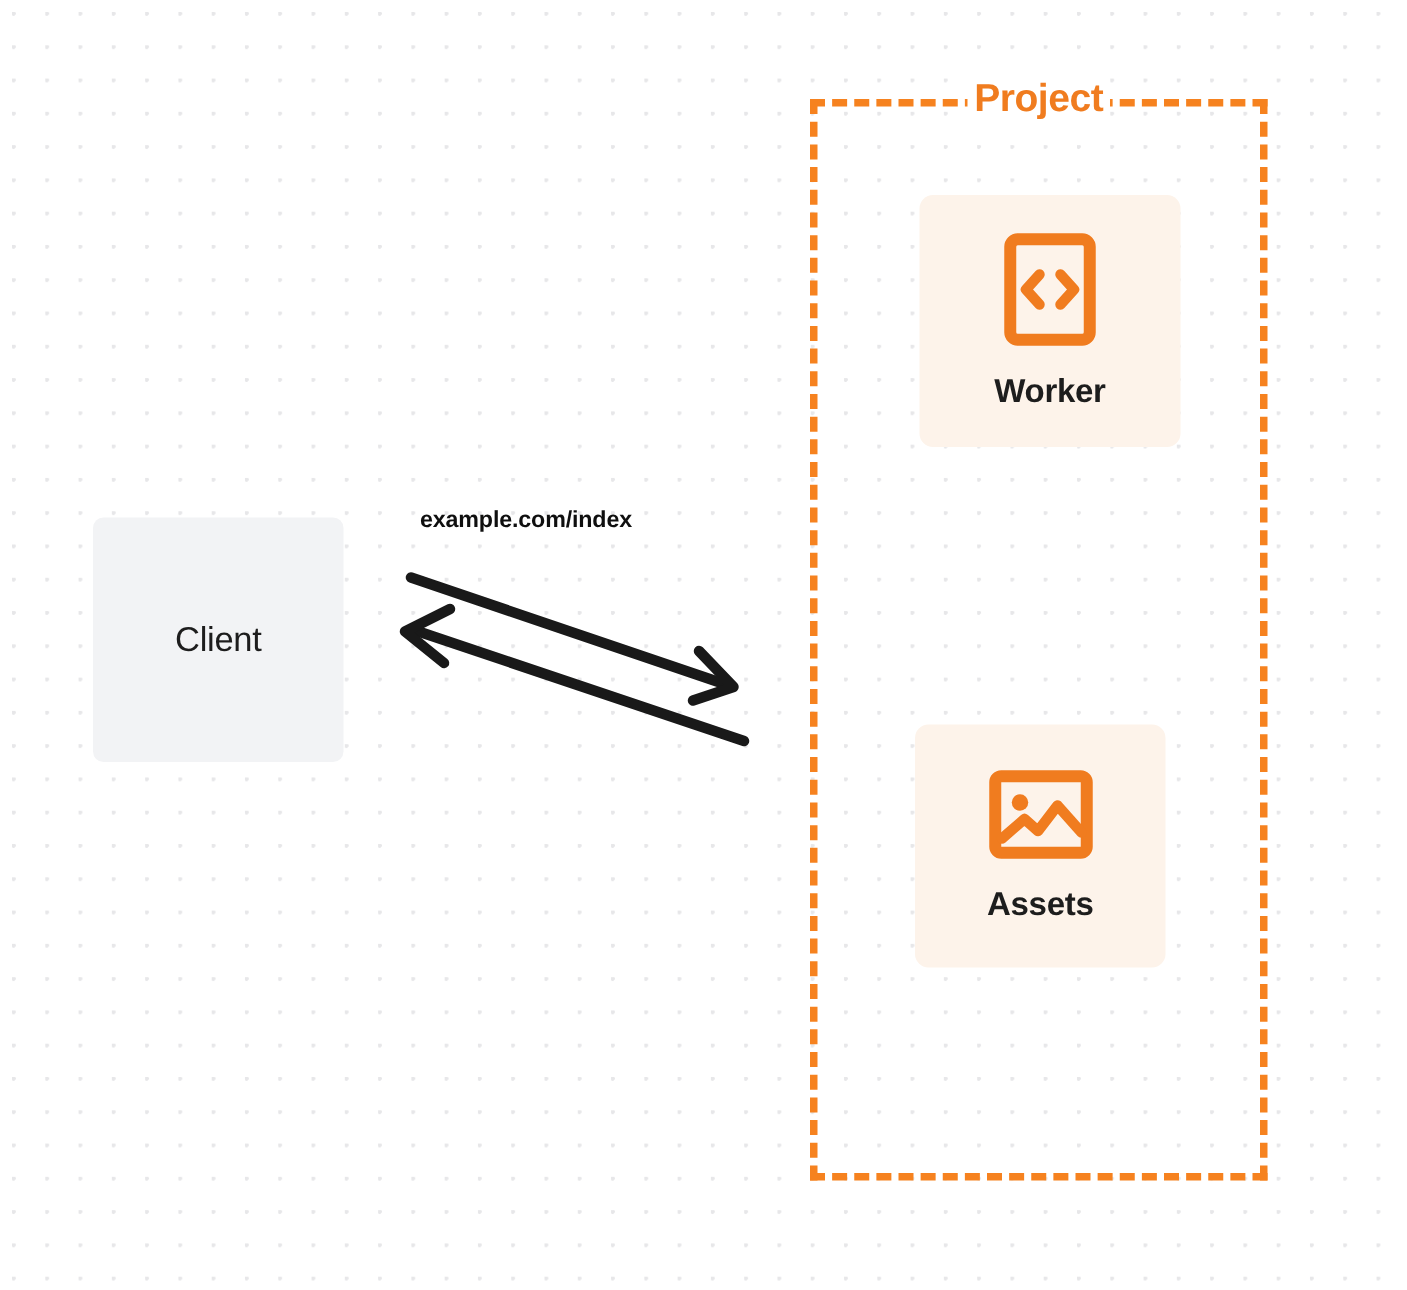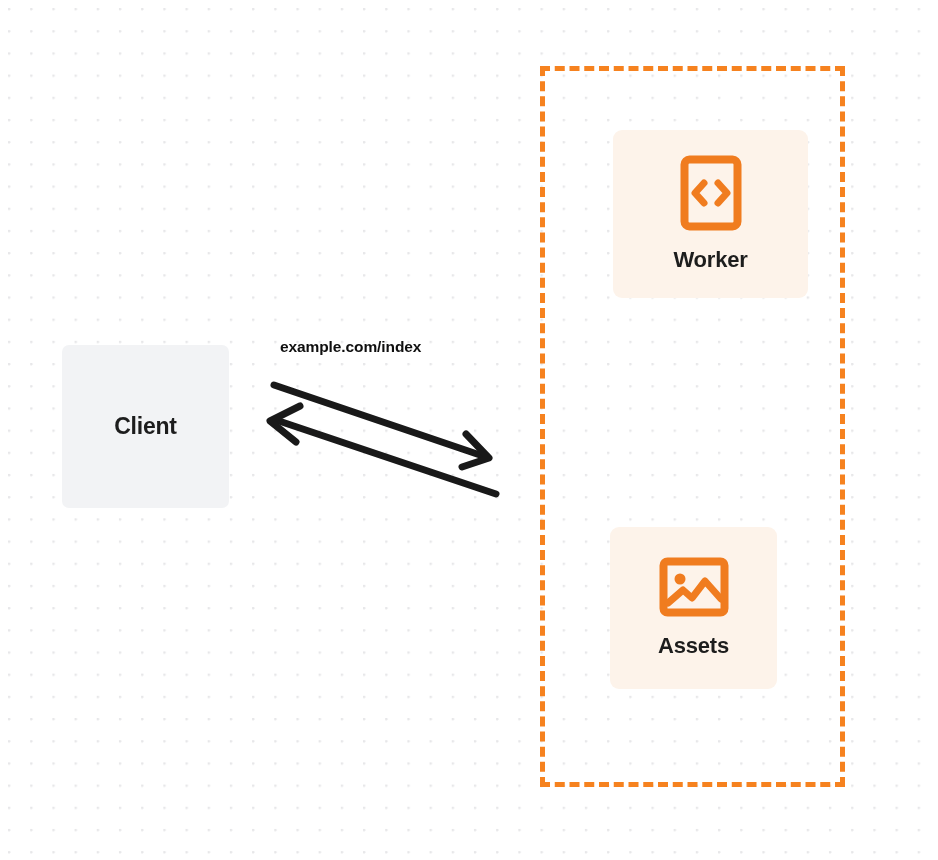--- a/index.html
+++ b/index.html
@@ -33,21 +33,21 @@
     width: 167px;
     height: 163px;
     background: #f2f3f5;
     border-radius: 7px;
     display: flex;
     align-items: center;
     justify-content: center;
   }
   #client-node .node-label {
     font-size: 23px;
-    font-weight: 700;
+    font-weight: 400;
     color: #1d1d1d;
     letter-spacing: -0.2px;
   }
 
   
   #connector-label {
     position: absolute;
     left: 280px;
     top: 338px;
     font-size: 15.5px;
@@ -99,31 +99,30 @@
     position: absolute;
     background: #fdf3ea;
     border-radius: 9px;
     display: flex;
     flex-direction: column;
     align-items: center;
   }
   #worker-card {
     left: 613px;
     top: 130px;
-    width: 195px;
+    width: 174px;
     height: 168px;
     justify-content: center;
   }
   #assets-card {
     left: 610px;
     top: 483px;
     width: 167px;
     height: 162px;
     justify-content: center;
-    margin-top: 44px;
   }
   .service-icon {
     display: block;
     margin-bottom: 12px;
   }
   .service-name {
     font-size: 22px;
     font-weight: 700;
     color: #1d1d1d;
     letter-spacing: -0.2px;
@@ -165,20 +164,23 @@
       <polyline points="466,434 489,458 462,467" fill="none" stroke="#191919" stroke-width="7" stroke-linecap="round" stroke-linejoin="round"></polyline>
     </g>
 
     <g>
       <line x1="496" y1="494" x2="276" y2="420" stroke="#191919" stroke-width="7" stroke-linecap="round"></line>
       <polyline points="300,406 270,421 296,442" fill="none" stroke="#191919" stroke-width="7" stroke-linecap="round" stroke-linejoin="round"></polyline>
     </g>
   </svg>
 
   <div id="project-group"></div>
+  <div id="project-title">
+    <span>Project</span>
+  </div>
 
   <div id="worker-card" class="service-card">
     <span class="service-icon">
       <svg width="62" height="76" viewBox="0 0 62 76" xmlns="http://www.w3.org/2000/svg">
         <rect x="4.5" y="4.5" width="53" height="67" rx="5" ry="5" fill="none" stroke="#f07c1f" stroke-width="8"></rect>
         <polyline points="24,28 15,38 24,48" fill="none" stroke="#f07c1f" stroke-width="7" stroke-linecap="round" stroke-linejoin="round"></polyline>
         <polyline points="38,28 47,38 38,48" fill="none" stroke="#f07c1f" stroke-width="7" stroke-linecap="round" stroke-linejoin="round"></polyline>
       </svg>
     </span>
     <span class="service-name">Worker</span>

